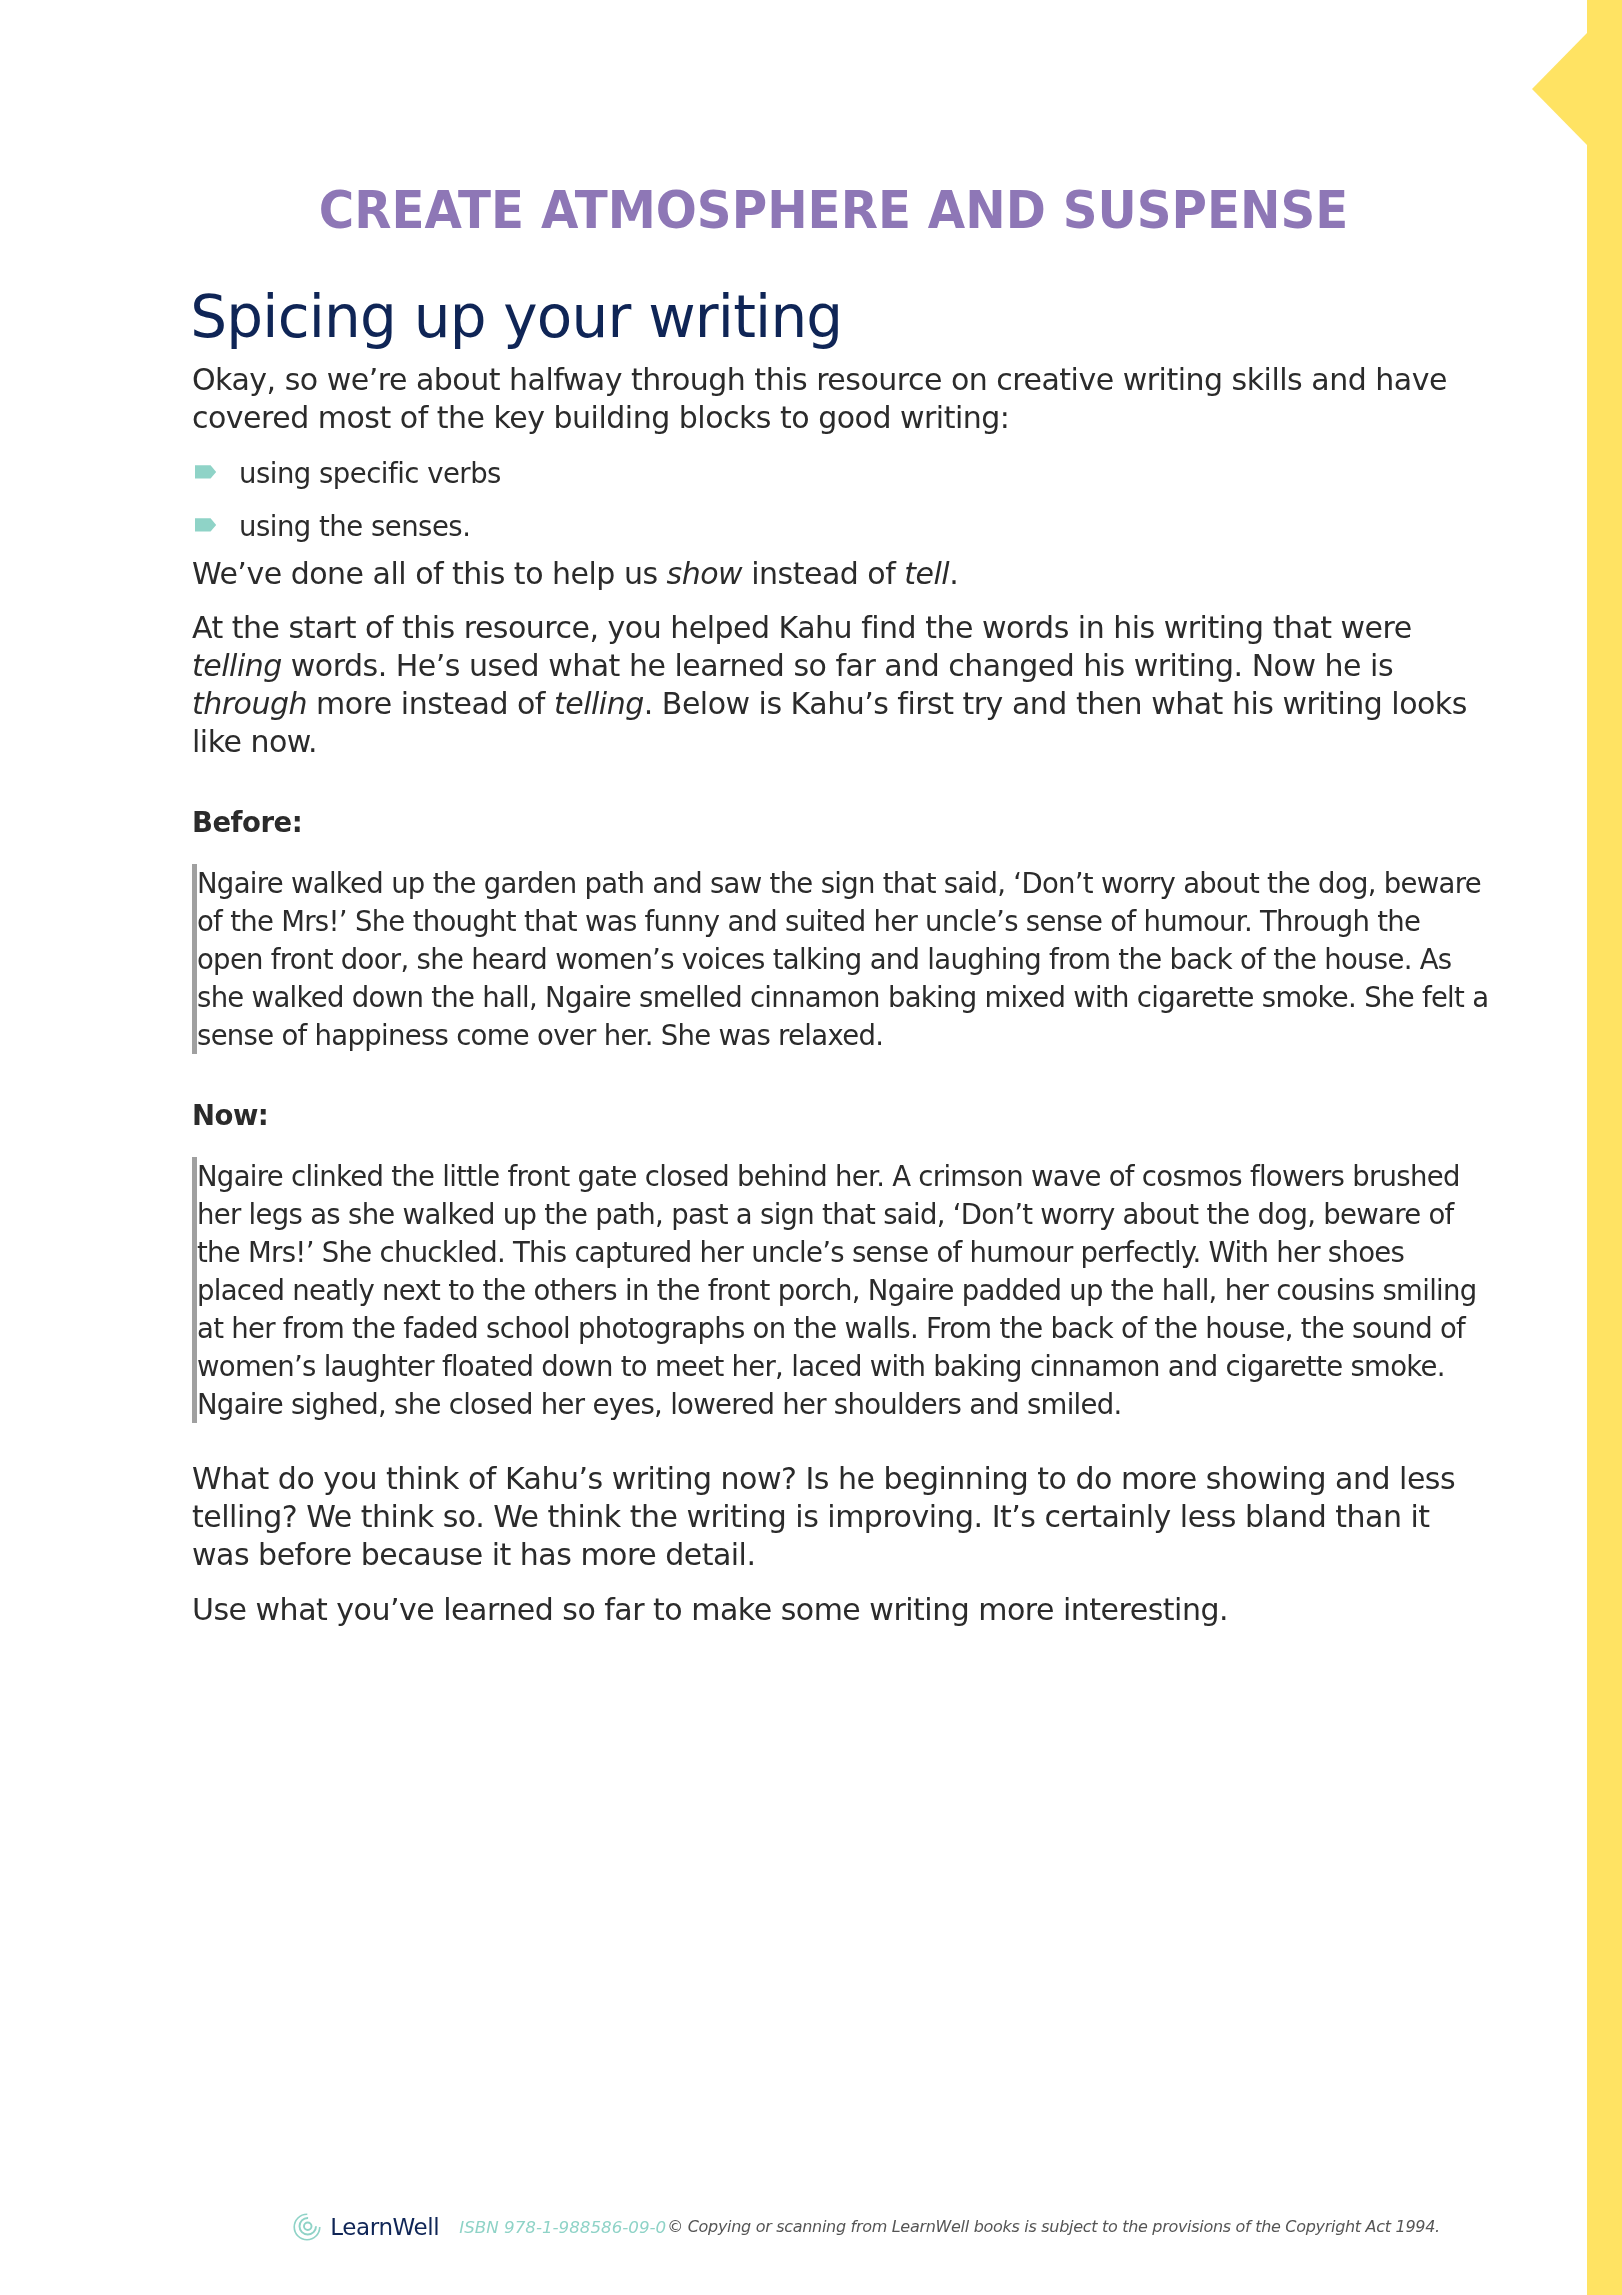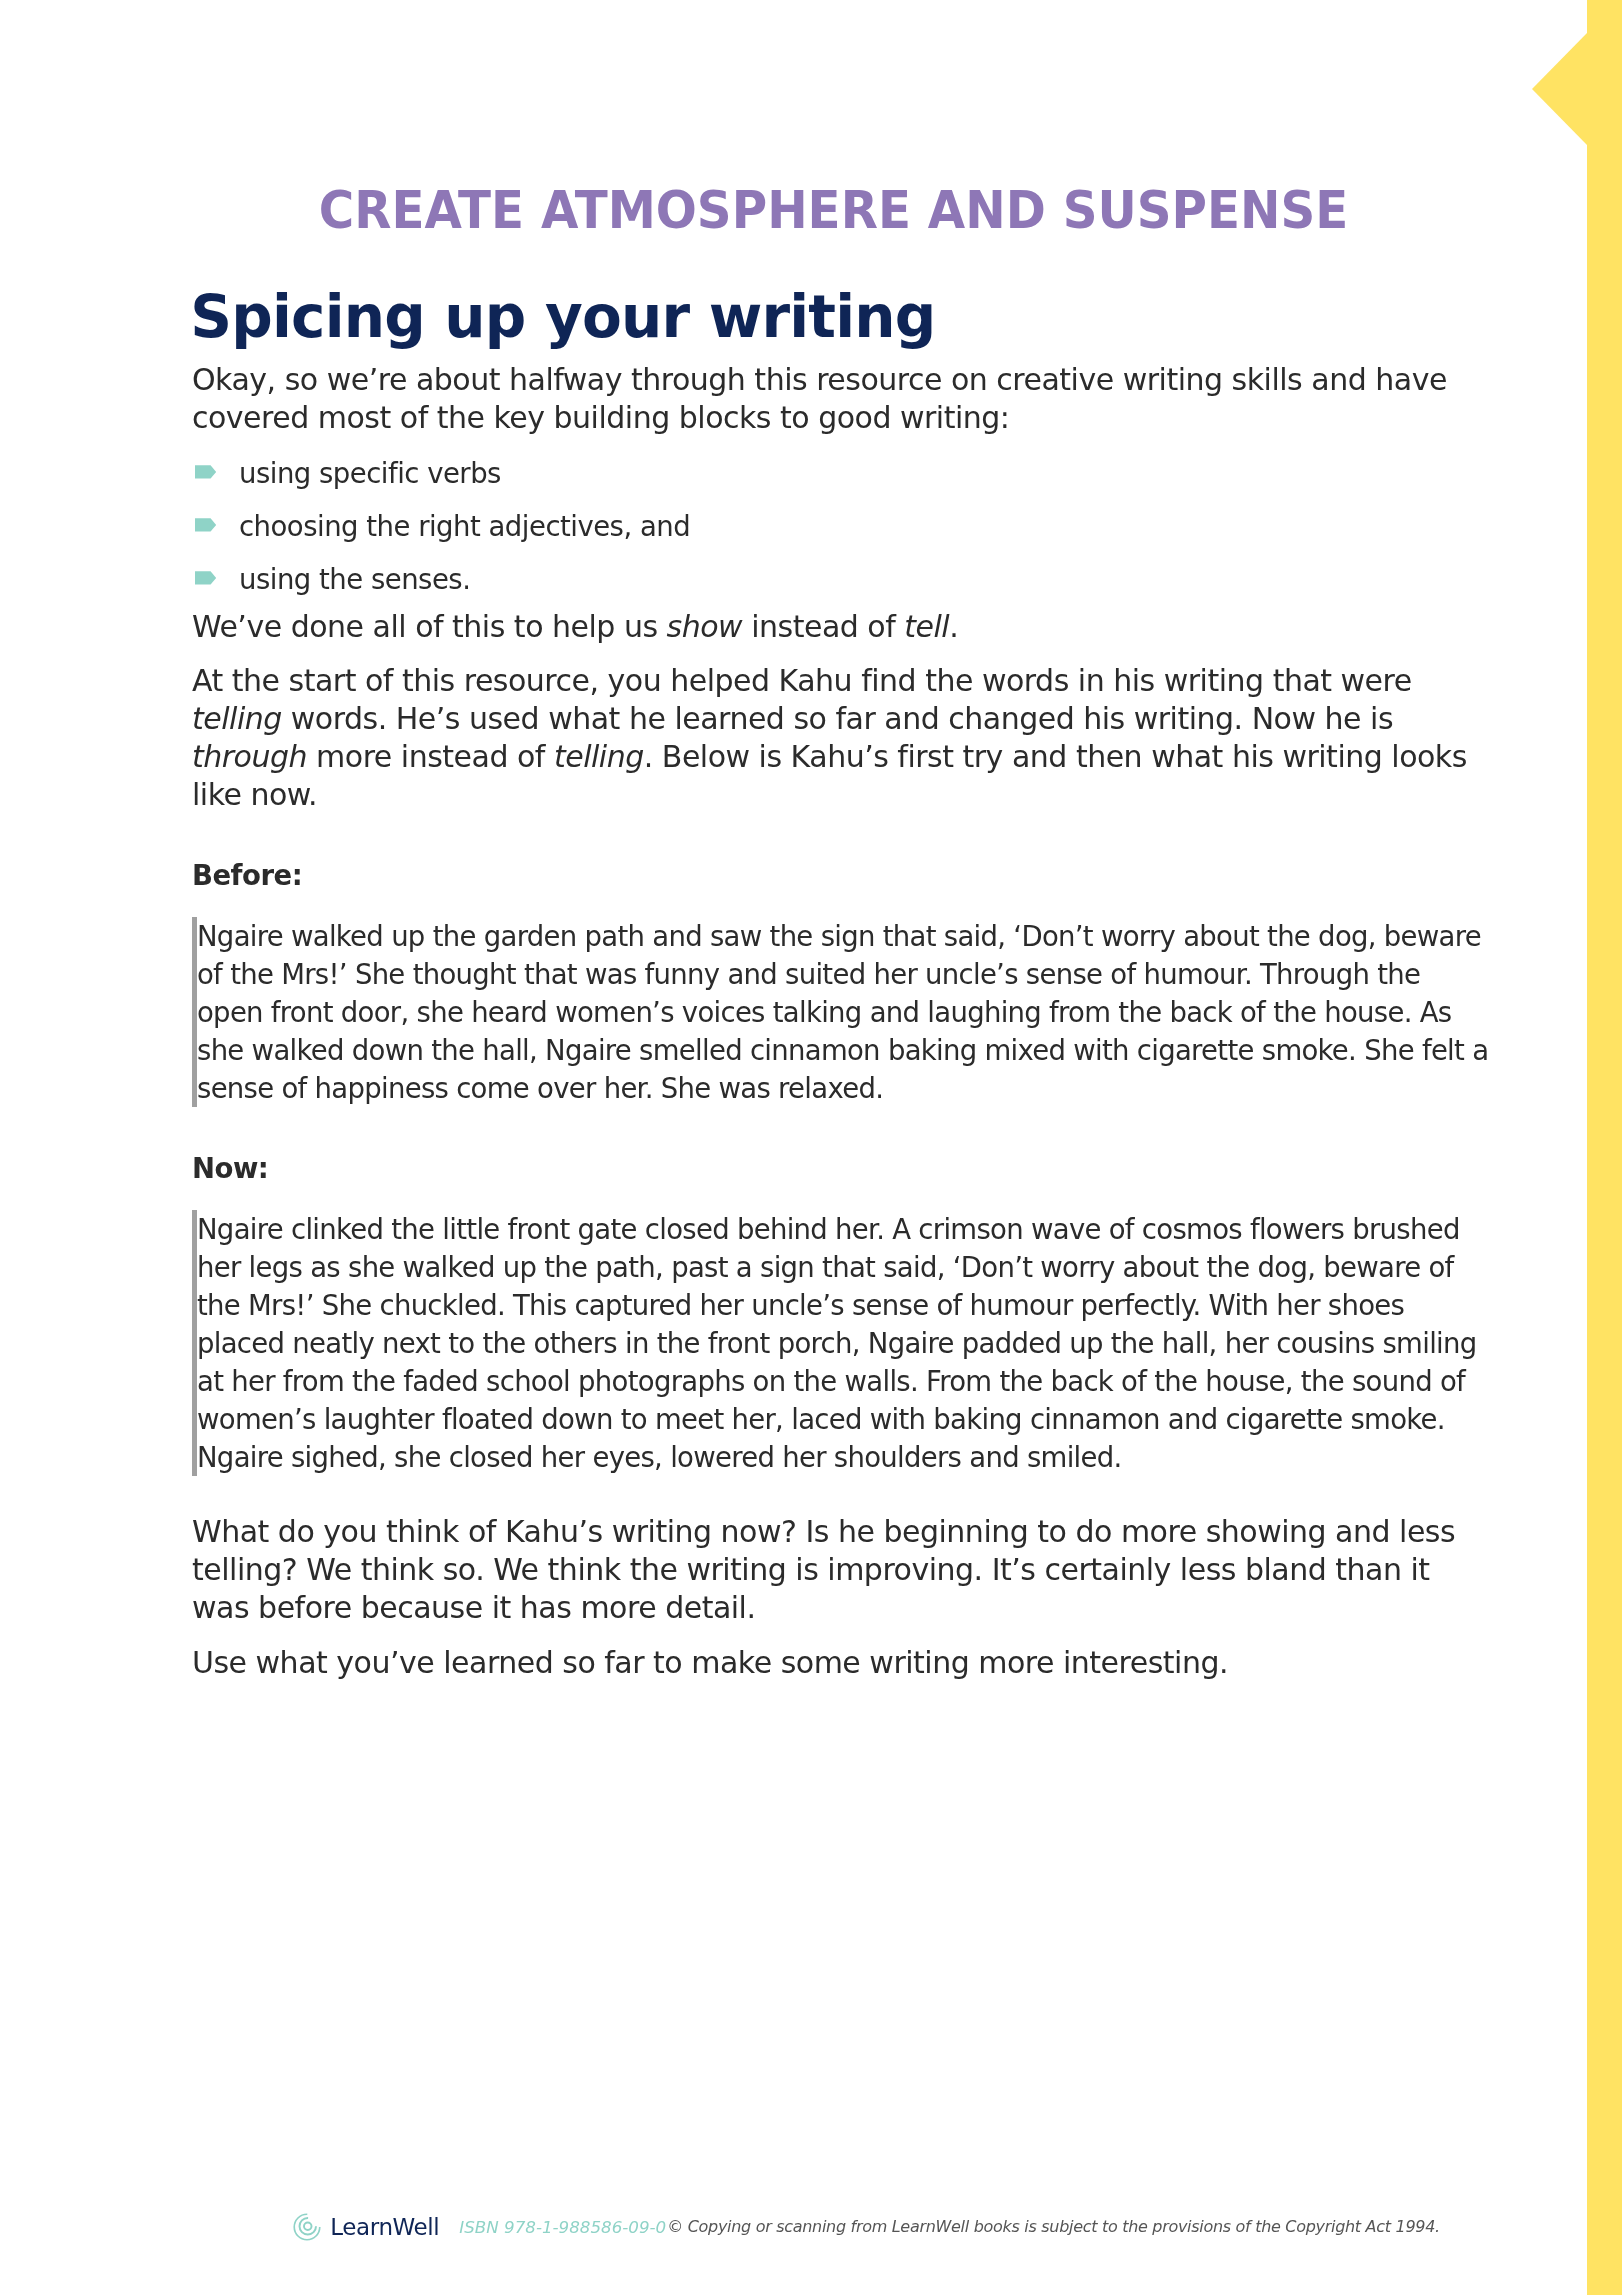--- a/index.html
+++ b/index.html
@@ -20,21 +20,21 @@
   .section-title {
     position: absolute; top: 180px; left: 0; width: 1667px; text-align: center;
     font-family: "DejaVu Sans", sans-serif; font-weight: bold; font-size: 52px;
     letter-spacing: 0px; color: #8e77b6; margin: 0;
     transform: scaleX(0.93); transform-origin: 834px 0;
   }
   .content {
     position: absolute; left: 192px; top: 283px; width: 1300px;
   }
   h1.page-heading {
-    font-family: "DejaVu Sans", sans-serif; font-weight: bold; font-size: 58px;
+    font-family: "DejaVu Sans", sans-serif; font-weight: normal; font-size: 58px;
     color: #0f2556; margin: 0 0 8.3px -1.7px; letter-spacing: -0.8px; line-height: 1.2;
   }
   p { margin: 0; font-size: 30px; line-height: 38px; letter-spacing: -0.5px; }
   .intro { margin-top: 0; }
   ul.bullets { list-style: none; margin: 16.7px 0 0 0; padding: 0; }
   ul.bullets li {
     position: relative; padding-left: 47px; font-size: 27.5px; line-height: 38px;
     margin-bottom: 15px; letter-spacing: -0.5px;
   }
   .bullet-icon {
@@ -75,24 +75,20 @@
 
   <p class="intro">Okay, so we’re about halfway through this resource on creative writing skills and have covered most of the key building blocks to good writing:</p>
 
   <ul class="bullets">
     <li>
       <span class="bullet-icon"></span>
       <span>using specific verbs</span>
     </li>
     <li>
       <span class="bullet-icon"></span>
-      <span>choosing the right adjectives, and</span>
-    </li>
-    <li>
-      <span class="bullet-icon"></span>
       <span>using the senses.</span>
     </li>
   </ul>
 
   <p class="p-done"><span>We’ve done all of this to help us </span><em>show</em><span> instead of </span><em>tell</em><span>.</span></p>
 
   <p class="p-start"><span>At the start of this resource, you helped Kahu find the words in his writing that were </span><em>telling</em><span> words. He’s used what he learned so far and changed his writing. Now he is </span><em>through</em><span> more instead of </span><em>telling</em><span>. Below is Kahu’s first try and then what his writing looks like now.</span></p>
 
   <div class="label">Before:</div>
   <blockquote>Ngaire walked up the garden path and saw the sign that said, ‘Don’t worry about the dog, beware of the Mrs!’ She thought that was funny and suited her uncle’s sense of humour. Through the open front door, she heard women’s voices talking and laughing from the back of the house. As she walked down the hall, Ngaire smelled cinnamon baking mixed with cigarette smoke. She felt a sense of happiness come over her. She was relaxed.</blockquote>

